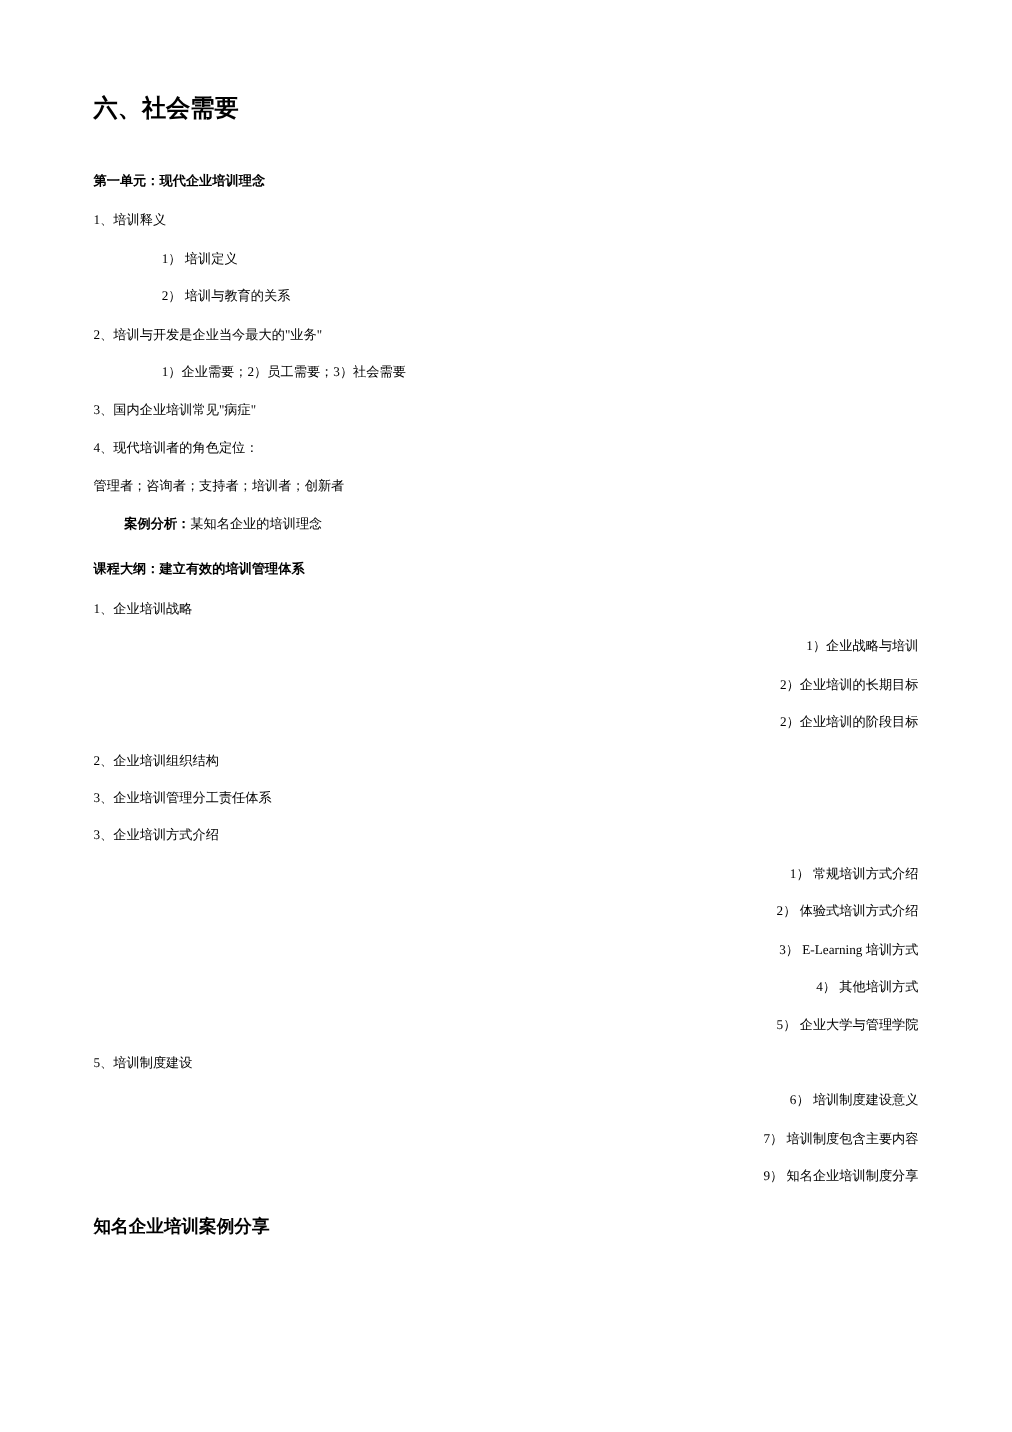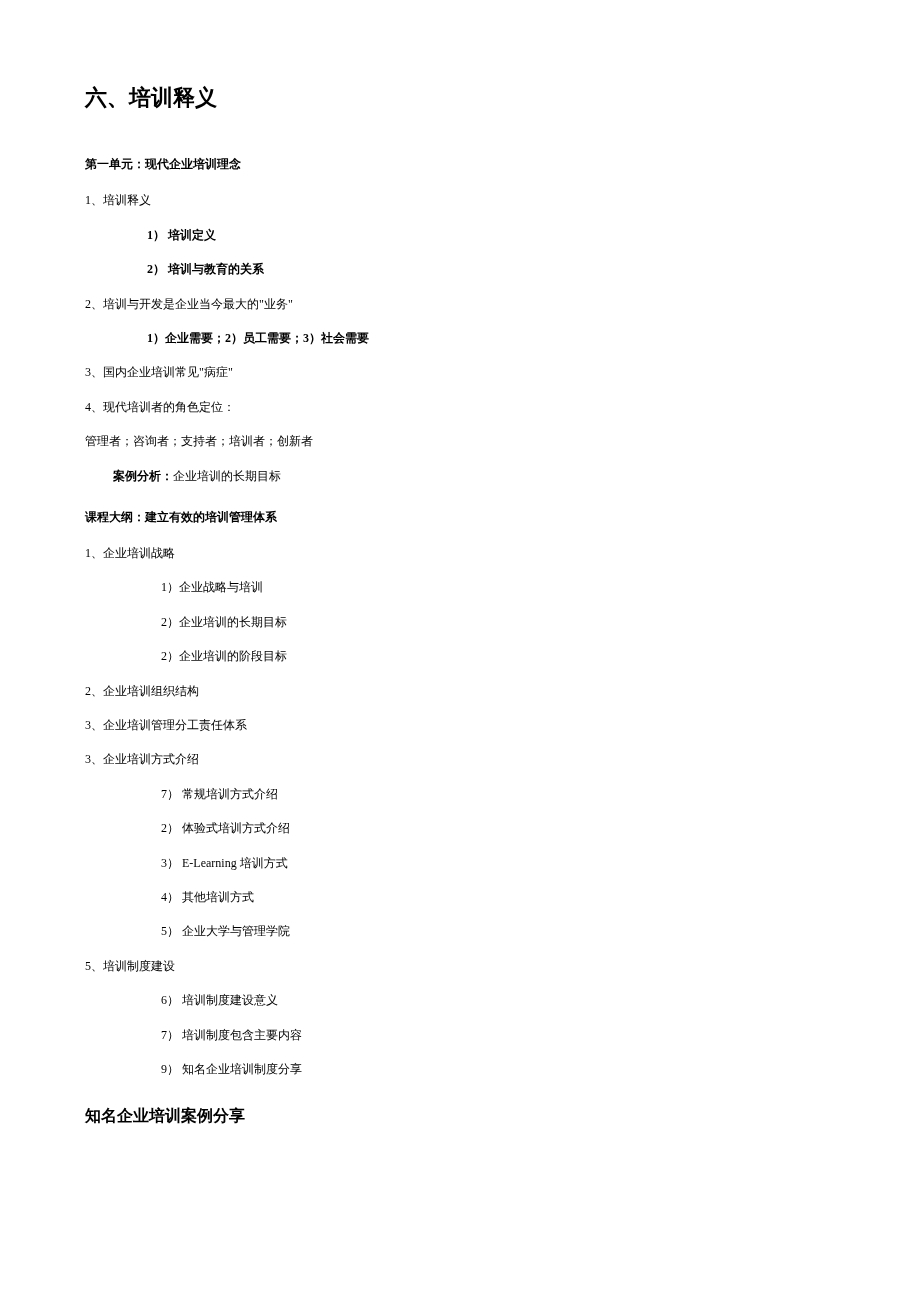--- a/index.html
+++ b/index.html
@@ -33,24 +33,24 @@
     .line {
       font-size: 12px;
       margin-bottom: 14px;
       line-height: 1.7;
     }
     .indent-0 {
       padding-left: 0;
     }
     .indent-1 {
       padding-left: 62px;
-      font-weight: bold;
     }
     .indent-2 {
       padding-left: 76px;
+      text-align: right;
     }
     .indent-case {
       padding-left: 28px;
     }
     .case-label {
       font-family: "SimHei", "黑体", sans-serif;
       font-weight: bold;
       text-align: right;
     }
     .case-text {
@@ -61,46 +61,46 @@
       font-family: "SimHei", "黑体", sans-serif;
       font-size: 16px;
       font-weight: bold;
       margin-top: 24px;
       margin-bottom: 18px;
     }
   </style>
 </head>
 <body>
 
-<div class="main-title">六、培训释义</div>
+<div class="main-title">六、社会需要</div>
 
 <div class="unit-title">第一单元：现代企业培训理念</div>
 
 <div class="line indent-0">1、培训释义</div>
 <div class="line indent-1">1）  培训定义</div>
 <div class="line indent-1">2）  培训与教育的关系</div>
 <div class="line indent-0">2、培训与开发是企业当今最大的"业务"</div>
 <div class="line indent-1">1）企业需要；2）员工需要；3）社会需要</div>
 <div class="line indent-0">3、国内企业培训常见"病症"</div>
 <div class="line indent-0">4、现代培训者的角色定位：</div>
 <div class="line indent-0">管理者；咨询者；支持者；培训者；创新者</div>
 <div class="line indent-case">
-  <span class="case-label">案例分析：</span><span class="case-text">企业培训的长期目标</span>
+  <span class="case-label">案例分析：</span><span class="case-text">某知名企业的培训理念</span>
 </div>
 
 <div class="unit-title">课程大纲：建立有效的培训管理体系</div>
 
 <div class="line indent-0">1、企业培训战略</div>
 <div class="line indent-2">1）企业战略与培训</div>
 <div class="line indent-2">2）企业培训的长期目标</div>
 <div class="line indent-2">2）企业培训的阶段目标</div>
 <div class="line indent-0">2、企业培训组织结构</div>
 <div class="line indent-0">3、企业培训管理分工责任体系</div>
 <div class="line indent-0">3、企业培训方式介绍</div>
-<div class="line indent-2">7） 常规培训方式介绍</div>
+<div class="line indent-2">1） 常规培训方式介绍</div>
 <div class="line indent-2">2） 体验式培训方式介绍</div>
 <div class="line indent-2">3） E-Learning 培训方式</div>
 <div class="line indent-2">4） 其他培训方式</div>
 <div class="line indent-2">5） 企业大学与管理学院</div>
 <div class="line indent-0">5、培训制度建设</div>
 <div class="line indent-2">6） 培训制度建设意义</div>
 <div class="line indent-2">7） 培训制度包含主要内容</div>
 <div class="line indent-2">9） 知名企业培训制度分享</div>
 
 <div class="share-title">知名企业培训案例分享</div>

